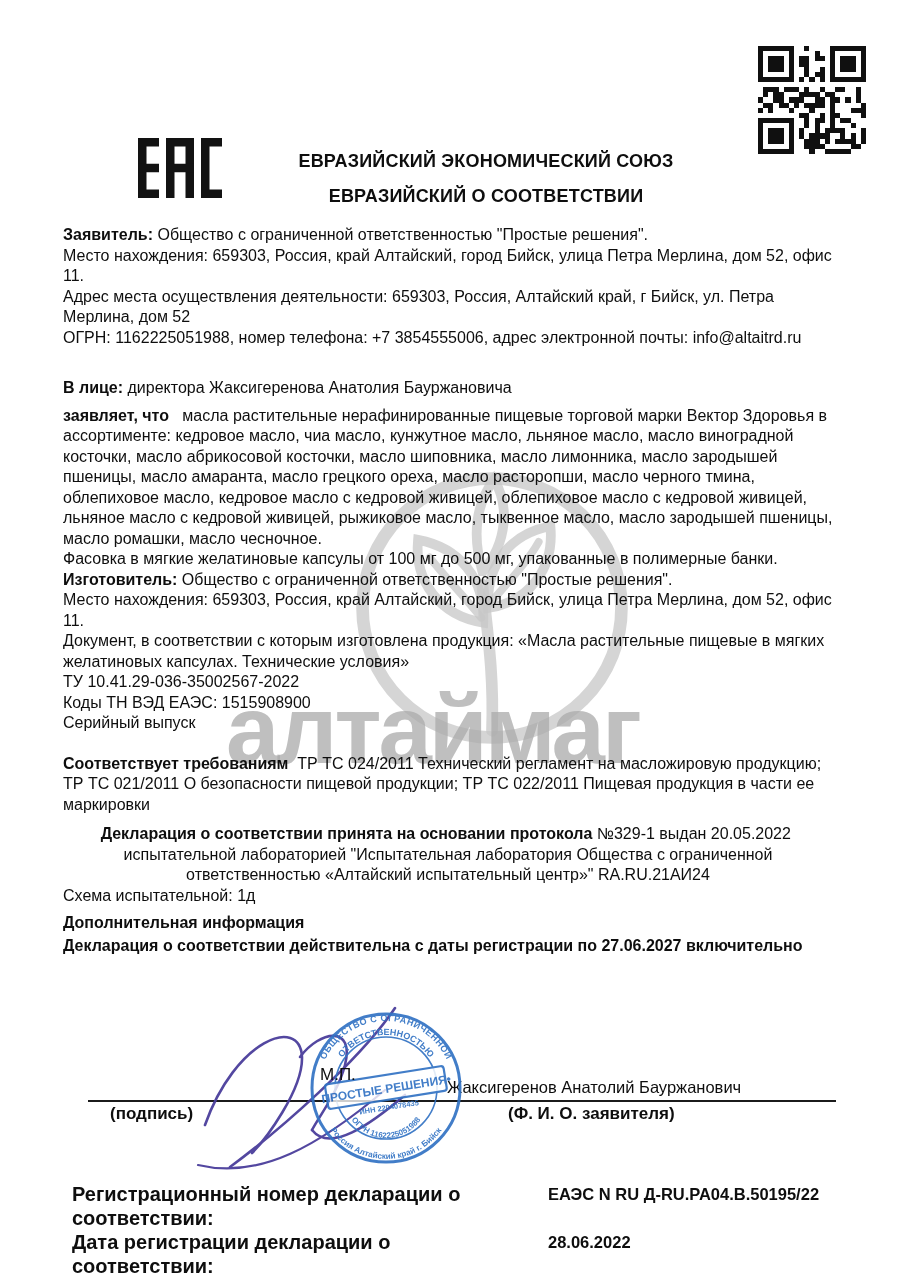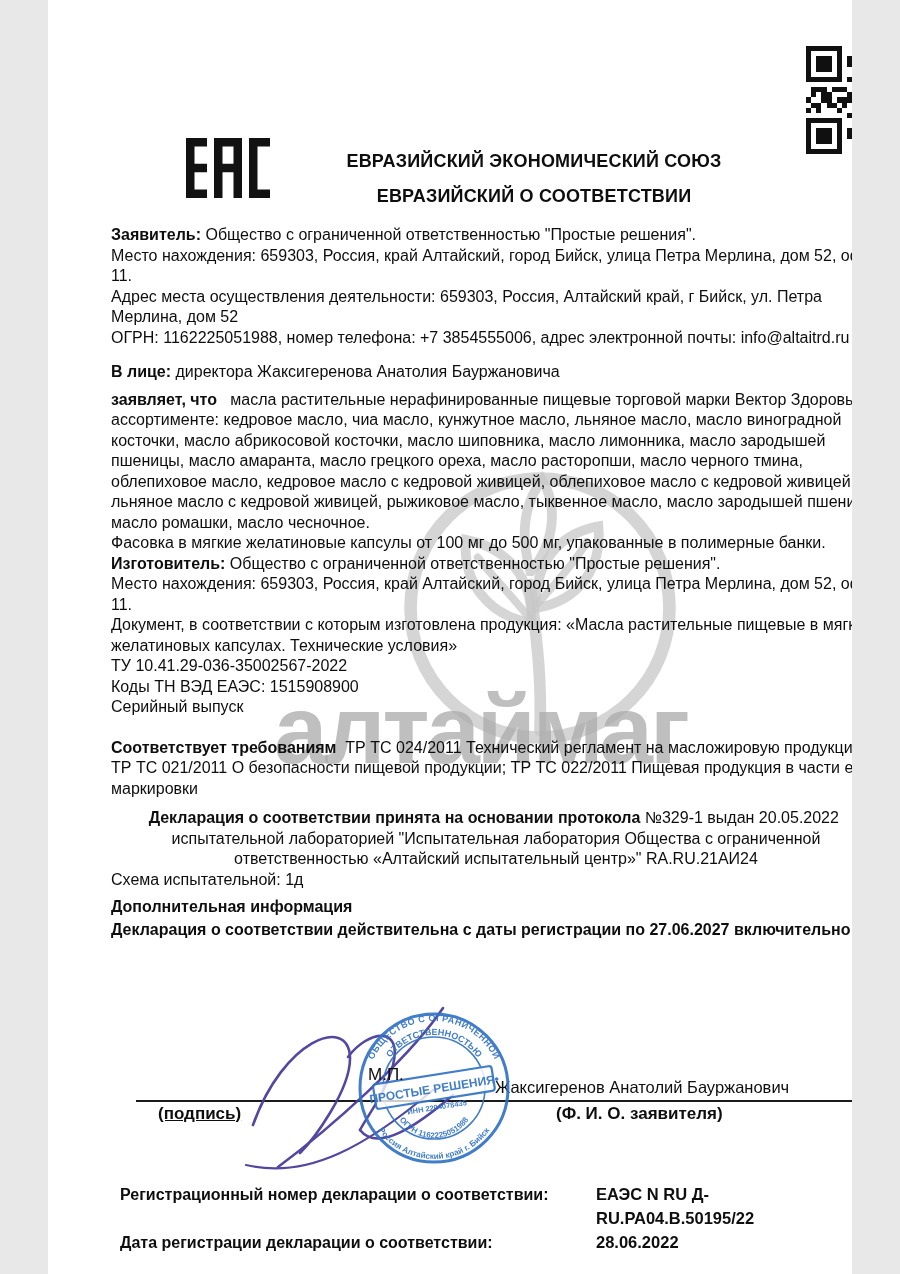--- a/index.html
+++ b/index.html
@@ -1,17 +1,17 @@
 <!DOCTYPE html>
 <html><head>
 <meta charset="utf-8">
 <style>
   html,body{margin:0;padding:0;background:#e8e8e8;}
   .page{
-    position:relative;width:804px;height:1274px;background:#ffffff;
+    position:relative;width:900px;height:1274px;background:#ffffff;
     font-family:"Liberation Sans",sans-serif;color:#0e0e0e;overflow:hidden;
     margin:0 auto;
   }
   
   .eac{position:absolute;left:138px;top:138px;z-index:2;}
   .qr{position:absolute;left:758px;top:46px;z-index:2;}
   .title{position:absolute;left:210px;width:552px;text-align:center;
          font-size:18px;font-weight:bold;letter-spacing:.2px;z-index:2;}
   .title1{top:151px;}
   .title2{top:186px;}
@@ -23,28 +23,28 @@
   .wm-tagline{left:306px;top:770px;font-size:31px;line-height:1;letter-spacing:1px;
               color:rgba(178,178,178,.85);}
   
   .body-text{position:absolute;left:63px;top:225px;width:770px;
              font-size:16px;line-height:20.5px;z-index:2;}
   .bline{margin:0;}
   
   .sig-line{position:absolute;left:88px;top:1100px;width:748px;height:2px;
             background:#1b1b1b;z-index:2;}
   .cap{position:absolute;font-size:17px;font-weight:bold;z-index:2;}
-  .cap-sign{left:110px;top:1104px;text-decoration:underline;}
+  .cap-sign{left:110px;top:1104px;}
   .cap-fio{left:508px;top:1104px;}
   .declarant{position:absolute;left:447px;top:1078px;font-size:16.5px;z-index:2;}
   .mp{position:absolute;left:320px;top:1065px;font-size:17px;font-weight:normal;z-index:6;}
   .autograph{position:absolute;left:170px;top:995px;z-index:4;}
   .stamp{position:absolute;left:306px;top:1008px;z-index:5;opacity:.92;}
   
-  .f-label{position:absolute;left:72px;width:430px;font-size:16px;font-weight:bold;
+  .f-label{position:absolute;left:72px;width:430px;font-size:20px;font-weight:bold;
            line-height:23.5px;z-index:2;}
   .f-value{position:absolute;left:548px;font-size:16.5px;font-weight:bold;
            line-height:23.5px;z-index:2;}
   .row1{top:1183px;}
   .row2{top:1231px;}
 </style>
 </head>
 <body>
 
 <div class="page">
@@ -211,21 +211,21 @@
     <path d="M139 160 C116 132 98 114 86 98" stroke-width="8"></path>
     <path d="M148 145 C170 120 188 100 198 82" stroke-width="8"></path>
   </svg>
   <div class="wm wm-brand">алтаймаг</div>
 
   <div class="body-text">
       <p class="bline"><b>Заявитель:</b> Общество с ограниченной ответственностью "Простые решения".</p>
       <p class="bline">Место нахождения: 659303, Россия, край Алтайский, город Бийск, улица Петра Мерлина, дом 52, офис 11.</p>
       <p class="bline">Адрес места осуществления деятельности: 659303, Россия, Алтайский край, г Бийск, ул. Петра Мерлина, дом 52</p>
       <p class="bline">ОГРН: 1162225051988, номер телефона: +7 3854555006, адрес электронной почты: info@altaitrd.ru</p>
-      <p class="bline" style="margin-top: 14px;"><b>В лице:</b> директора Жаксигеренова Анатолия Бауржановича</p>
+      <p class="bline" style="margin-top: 30px;"><b>В лице:</b> директора Жаксигеренова Анатолия Бауржановича</p>
       <p class="bline" style="margin-top: 7px;"><b>заявляет, что</b>&nbsp;&nbsp; масла растительные нерафинированные пищевые торговой марки Вектор Здоровья в ассортименте: кедровое масло, чиа масло, кунжутное масло, льняное масло, масло виноградной косточки, масло абрикосовой косточки, масло шиповника, масло лимонника, масло зародышей пшеницы, масло амаранта, масло грецкого ореха, масло расторопши, масло черного тмина, облепиховое масло, кедровое масло с кедровой живицей, облепиховое масло с кедровой живицей, льняное масло с кедровой живицей, рыжиковое масло, тыквенное масло, масло зародышей пшеницы, масло ромашки, масло чесночное.</p>
       <p class="bline">Фасовка в мягкие желатиновые капсулы от 100 мг до 500 мг, упакованные в полимерные банки.</p>
       <p class="bline"><b>Изготовитель:</b> Общество с ограниченной ответственностью "Простые решения".</p>
       <p class="bline">Место нахождения: 659303, Россия, край Алтайский, город Бийск, улица Петра Мерлина, дом 52, офис 11.</p>
       <p class="bline">Документ, в соответствии с которым изготовлена продукция: «Масла растительные пищевые в мягких желатиновых капсулах. Технические условия»</p>
       <p class="bline">ТУ 10.41.29-036-35002567-2022</p>
       <p class="bline">Коды ТН ВЭД ЕАЭС: 1515908900</p>
       <p class="bline">Серийный выпуск</p>
       <p class="bline" style="margin-top: 20px;"><b>Соответствует требованиям</b>&nbsp; ТР ТС 024/2011 Технический регламент на масложировую продукцию; ТР ТС 021/2011 О безопасности пищевой продукции; ТР ТС 022/2011 Пищевая продукция в части ее маркировки</p>
       <p class="bline" style="margin-top: 9px; text-align: center;"><b>Декларация о соответствии принята на основании протокола</b> №329-1 выдан 20.05.2022&nbsp; испытательной лабораторией "Испытательная лаборатория Общества с ограниченной ответственностью «Алтайский испытательный центр»" RA.RU.21АИ24</p>

